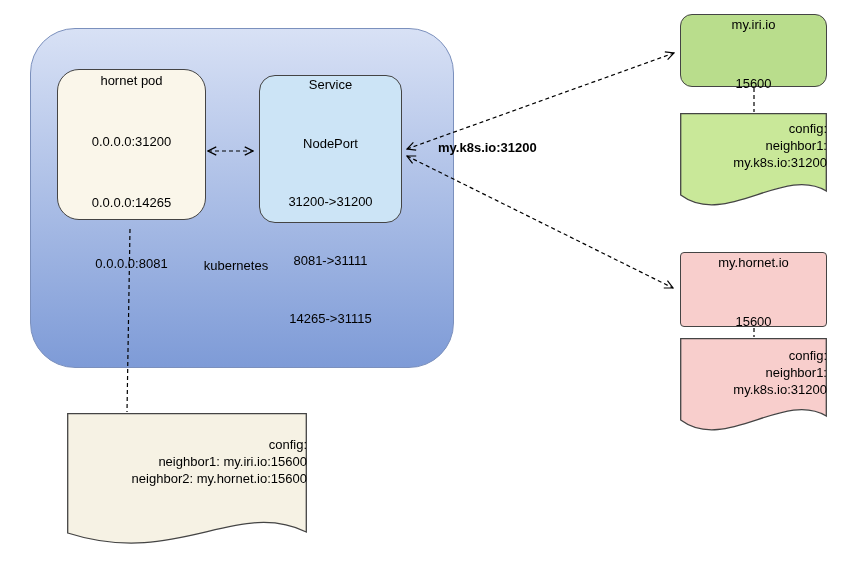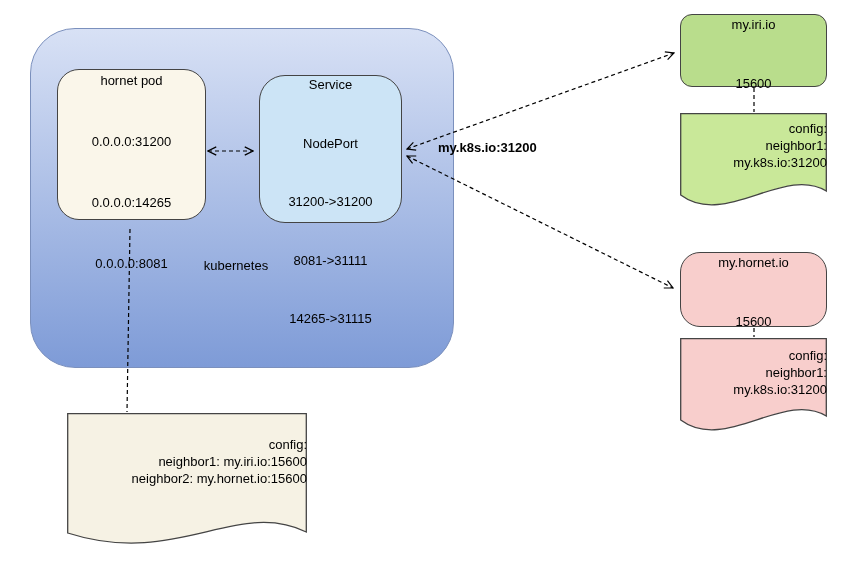--- a/index.html
+++ b/index.html
@@ -24,29 +24,29 @@
     text-align:center;
     border:1.3px solid var(--border_dark,#444444);
     gap:40px;
   }
   .node span{display:block;}
   .pod{
     left:57px;top:69px;width:149px;height:151px;border-radius:22px;
     background:var(--pod_fill,#faf6ea);line-height:21px;
   }
   .service{
-    left:259px;top:75px;width:143px;height:148px;border-radius:26px;
+    left:259px;top:75px;width:143px;height:148px;border-radius:16px;
     background:var(--service_fill,#cce4f6);line-height:18.5px;
   }
   .iri-node{
     left:680px;top:14px;width:147px;height:73px;border-radius:12px;
     background:var(--green_fill,#b9dd8c);line-height:19px;
   }
   .hornet-node{
-    left:680px;top:252px;width:147px;height:75px;border-radius:20px;
+    left:680px;top:252px;width:147px;height:75px;border-radius:4px;
     background:var(--pink_fill,#f8cecc);line-height:19px;
   }
   .cluster-label{
     position:absolute;left:166px;top:233px;width:140px;
     text-align:center;line-height:17px;margin-top:24px;
   }
   .cluster-label span{display:block;}
   .doc{position:absolute;}
   .doc-shape{position:absolute;left:0;top:0;width:100%;height:100%;}
   .doc-path{stroke:var(--border_dark,#444444);stroke-width:1.3;}

